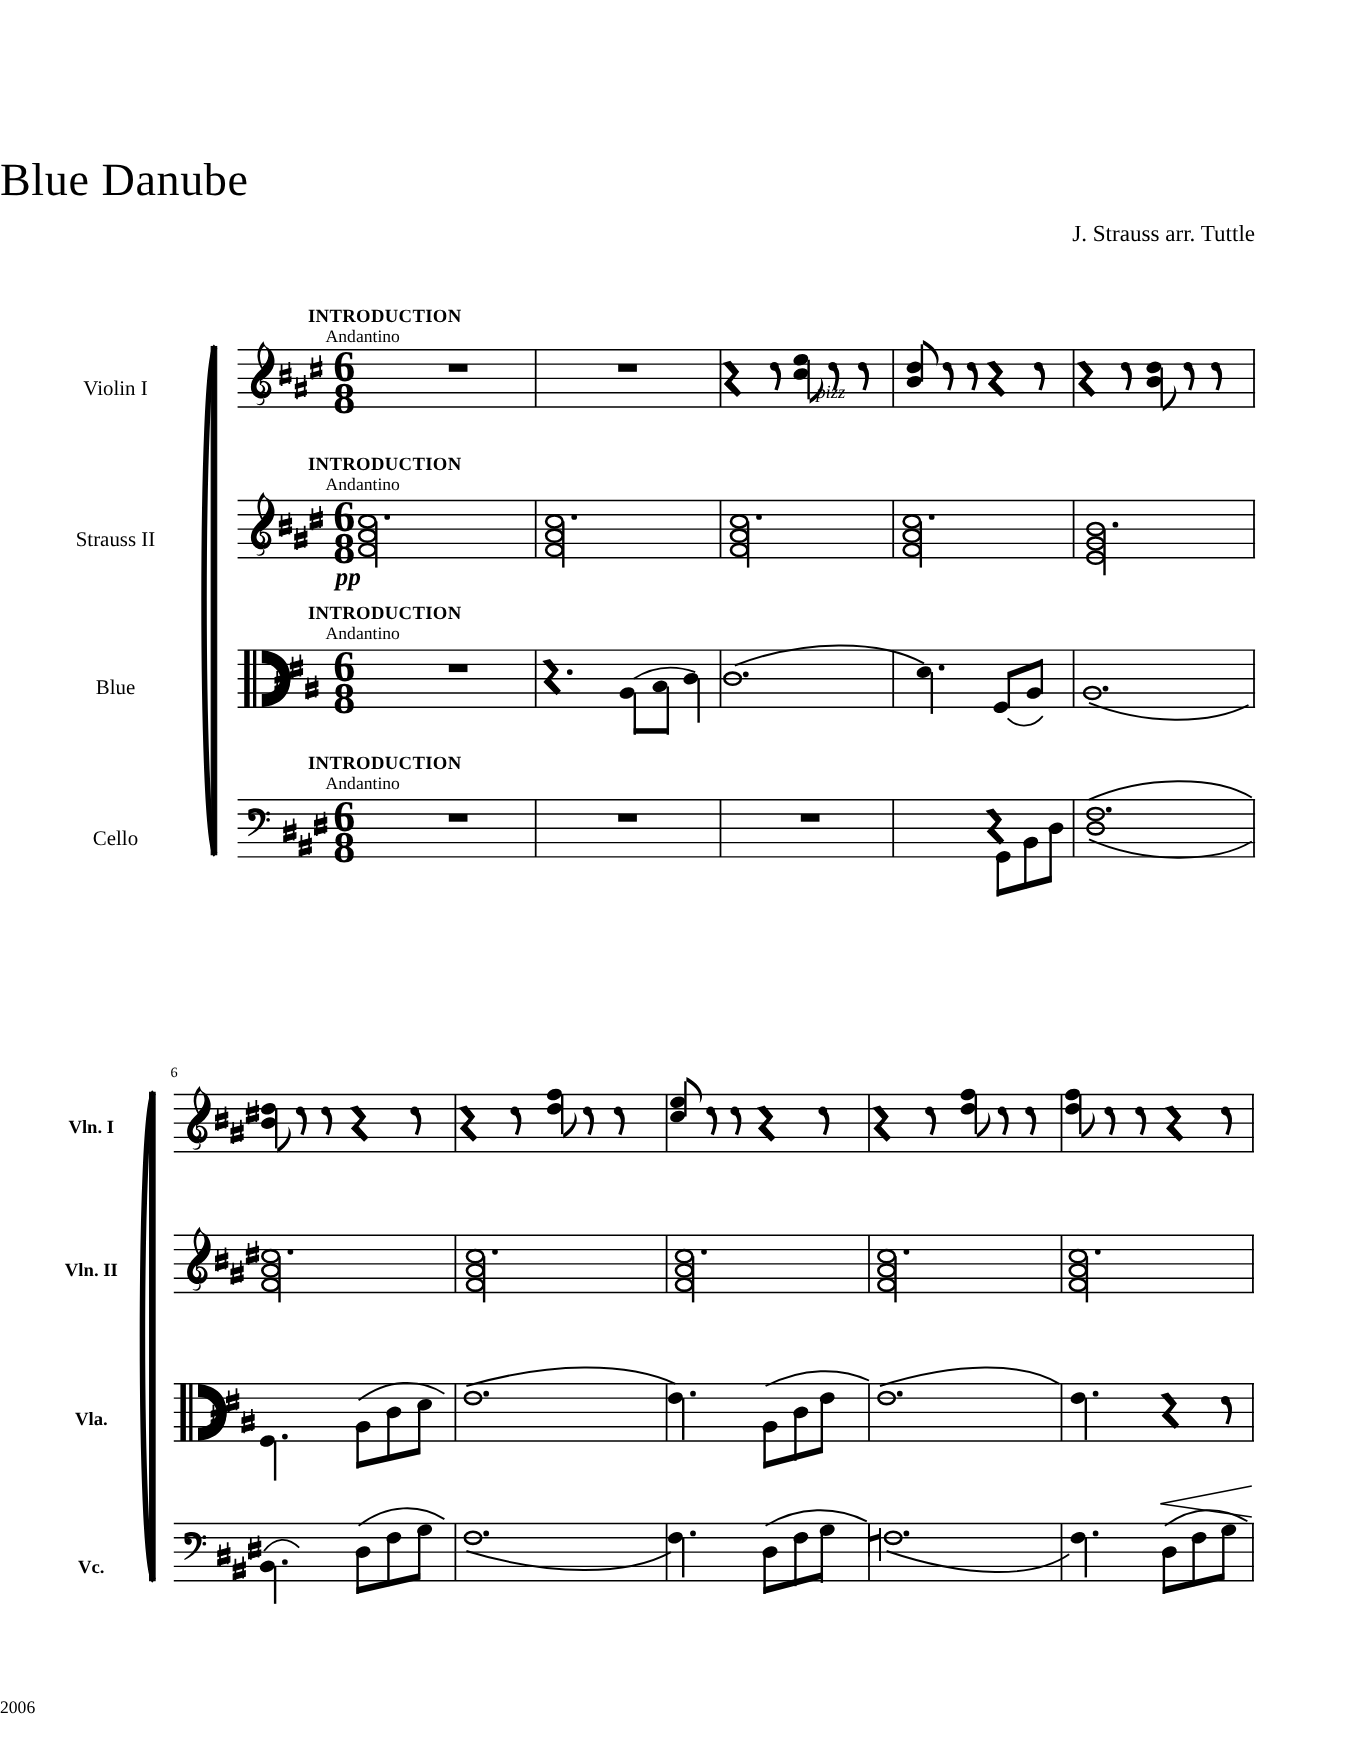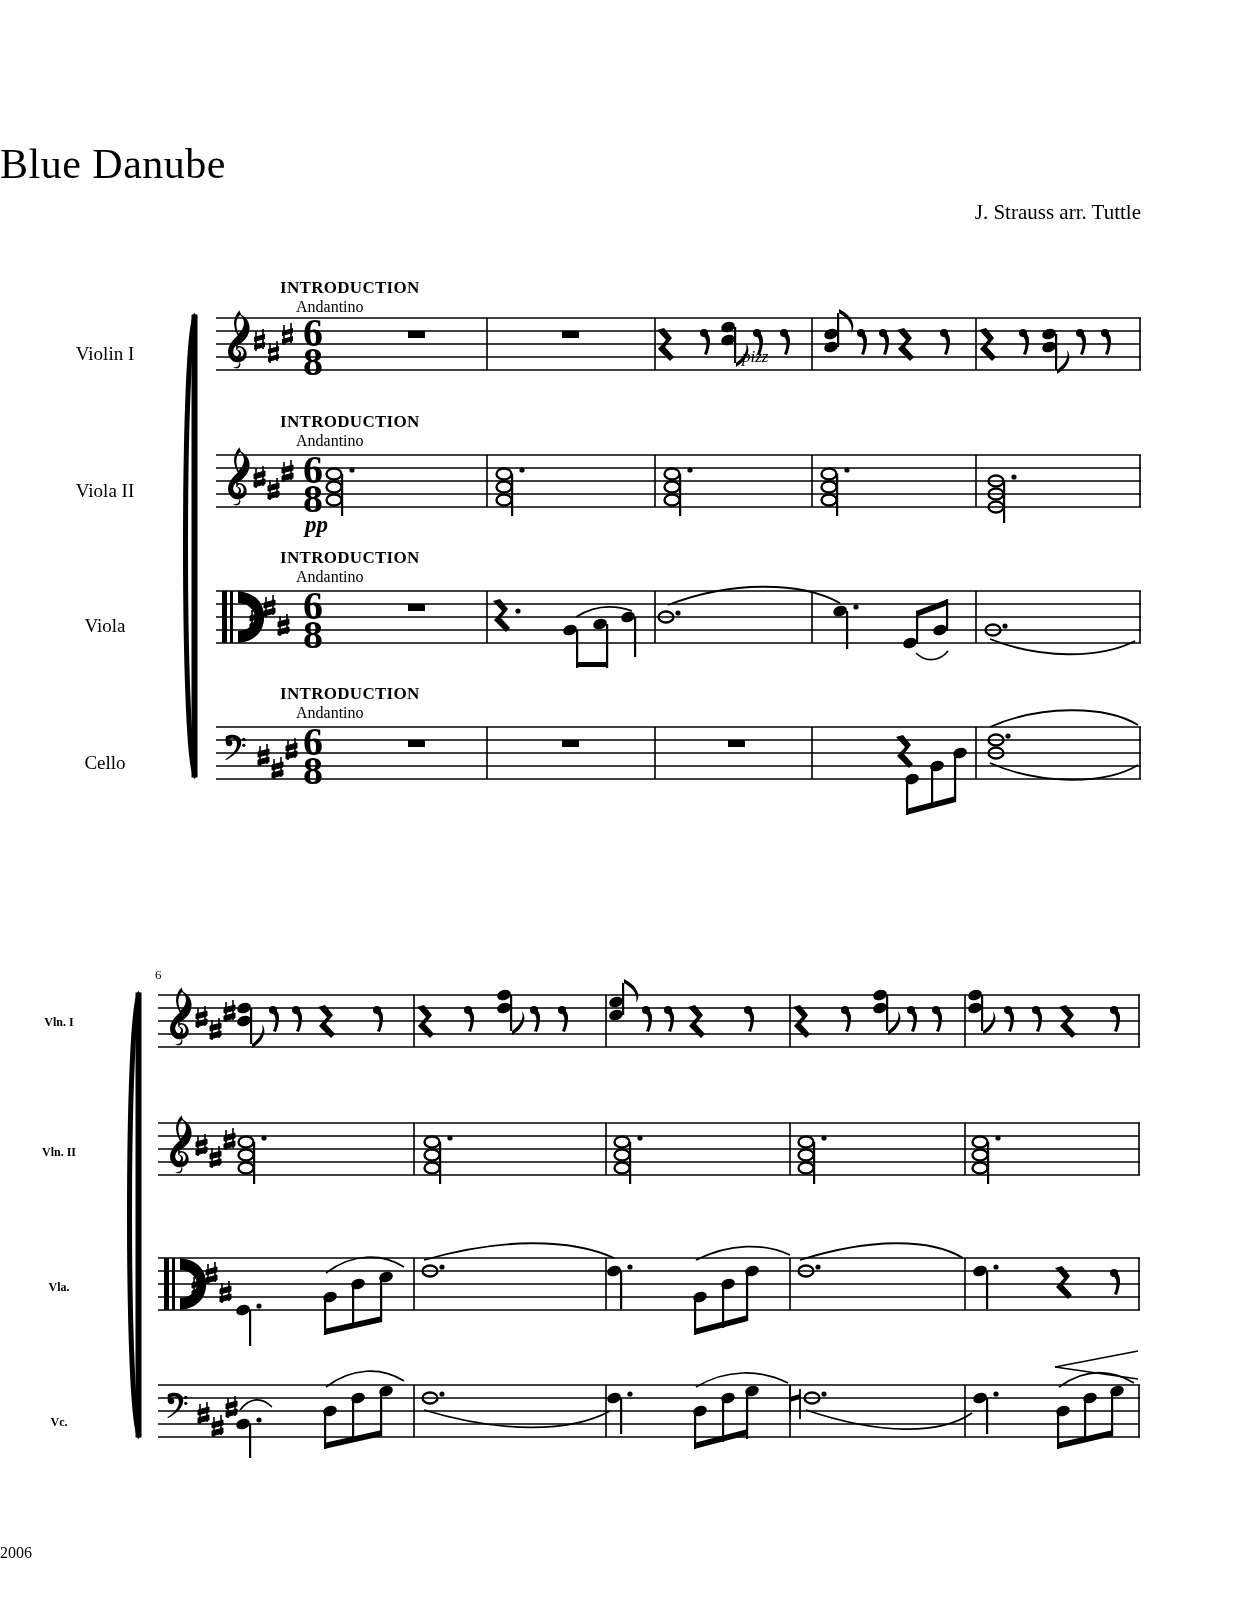--- a/index.html
+++ b/index.html
@@ -50,21 +50,21 @@
   }
   #system-1 { top: 265px; left: 0; width: 1236px; height: 560px; }
   #system-2 { top: 955px; left: 0; width: 1236px; height: 520px; }
 
   .instrument-label {
     position: absolute;
     text-align: center;
     font-size: 19px;
     font-family: "Liberation Serif", serif;
   }
-  .instrument-label.short { font-weight: bold; font-size: 12px; }
+  .instrument-label.short { font-weight: bold; font-size: 17px; padding-left: 24px; }
 
   .section-mark {
     position: absolute;
     font-size: 17px;
     font-weight: bold;
     font-family: Liberation Serif, serif;
     letter-spacing: 0.3px;
   }
   .tempo-mark {
     position: absolute;
@@ -94,22 +94,22 @@
 </style>
 </head>
 <body>
 
 <div id="score-title">Blue Danube</div>
 <div id="score-composer">J. Strauss arr. Tuttle</div>
 
 <div class="system" id="system-1">
 
   <div class="instrument-label" style="top:78px; left:30px; width:150px;">Violin I</div>
-  <div class="instrument-label" style="top:215px; left:30px; width:150px;">Viola II</div>
-  <div class="instrument-label" style="top:350px; left:30px; width:150px;">Viola</div>
+  <div class="instrument-label" style="top:215px; left:30px; width:150px;">Strauss II</div>
+  <div class="instrument-label" style="top:350px; left:30px; width:150px;">Blue</div>
   <div class="instrument-label" style="top:487px; left:30px; width:150px;">Cello</div>
 
   <div class="section-mark" style="top:13px; left:280px;">INTRODUCTION</div>
   <div class="tempo-mark" style="top:33px; left:296px;">Andantino</div>
 
   <div class="section-mark" style="top:147px; left:280px;">INTRODUCTION</div>
   <div class="tempo-mark" style="top:167px; left:296px;">Andantino</div>
 
   <div class="section-mark" style="top:283px; left:280px;">INTRODUCTION</div>
   <div class="tempo-mark" style="top:303px; left:296px;">Andantino</div>

